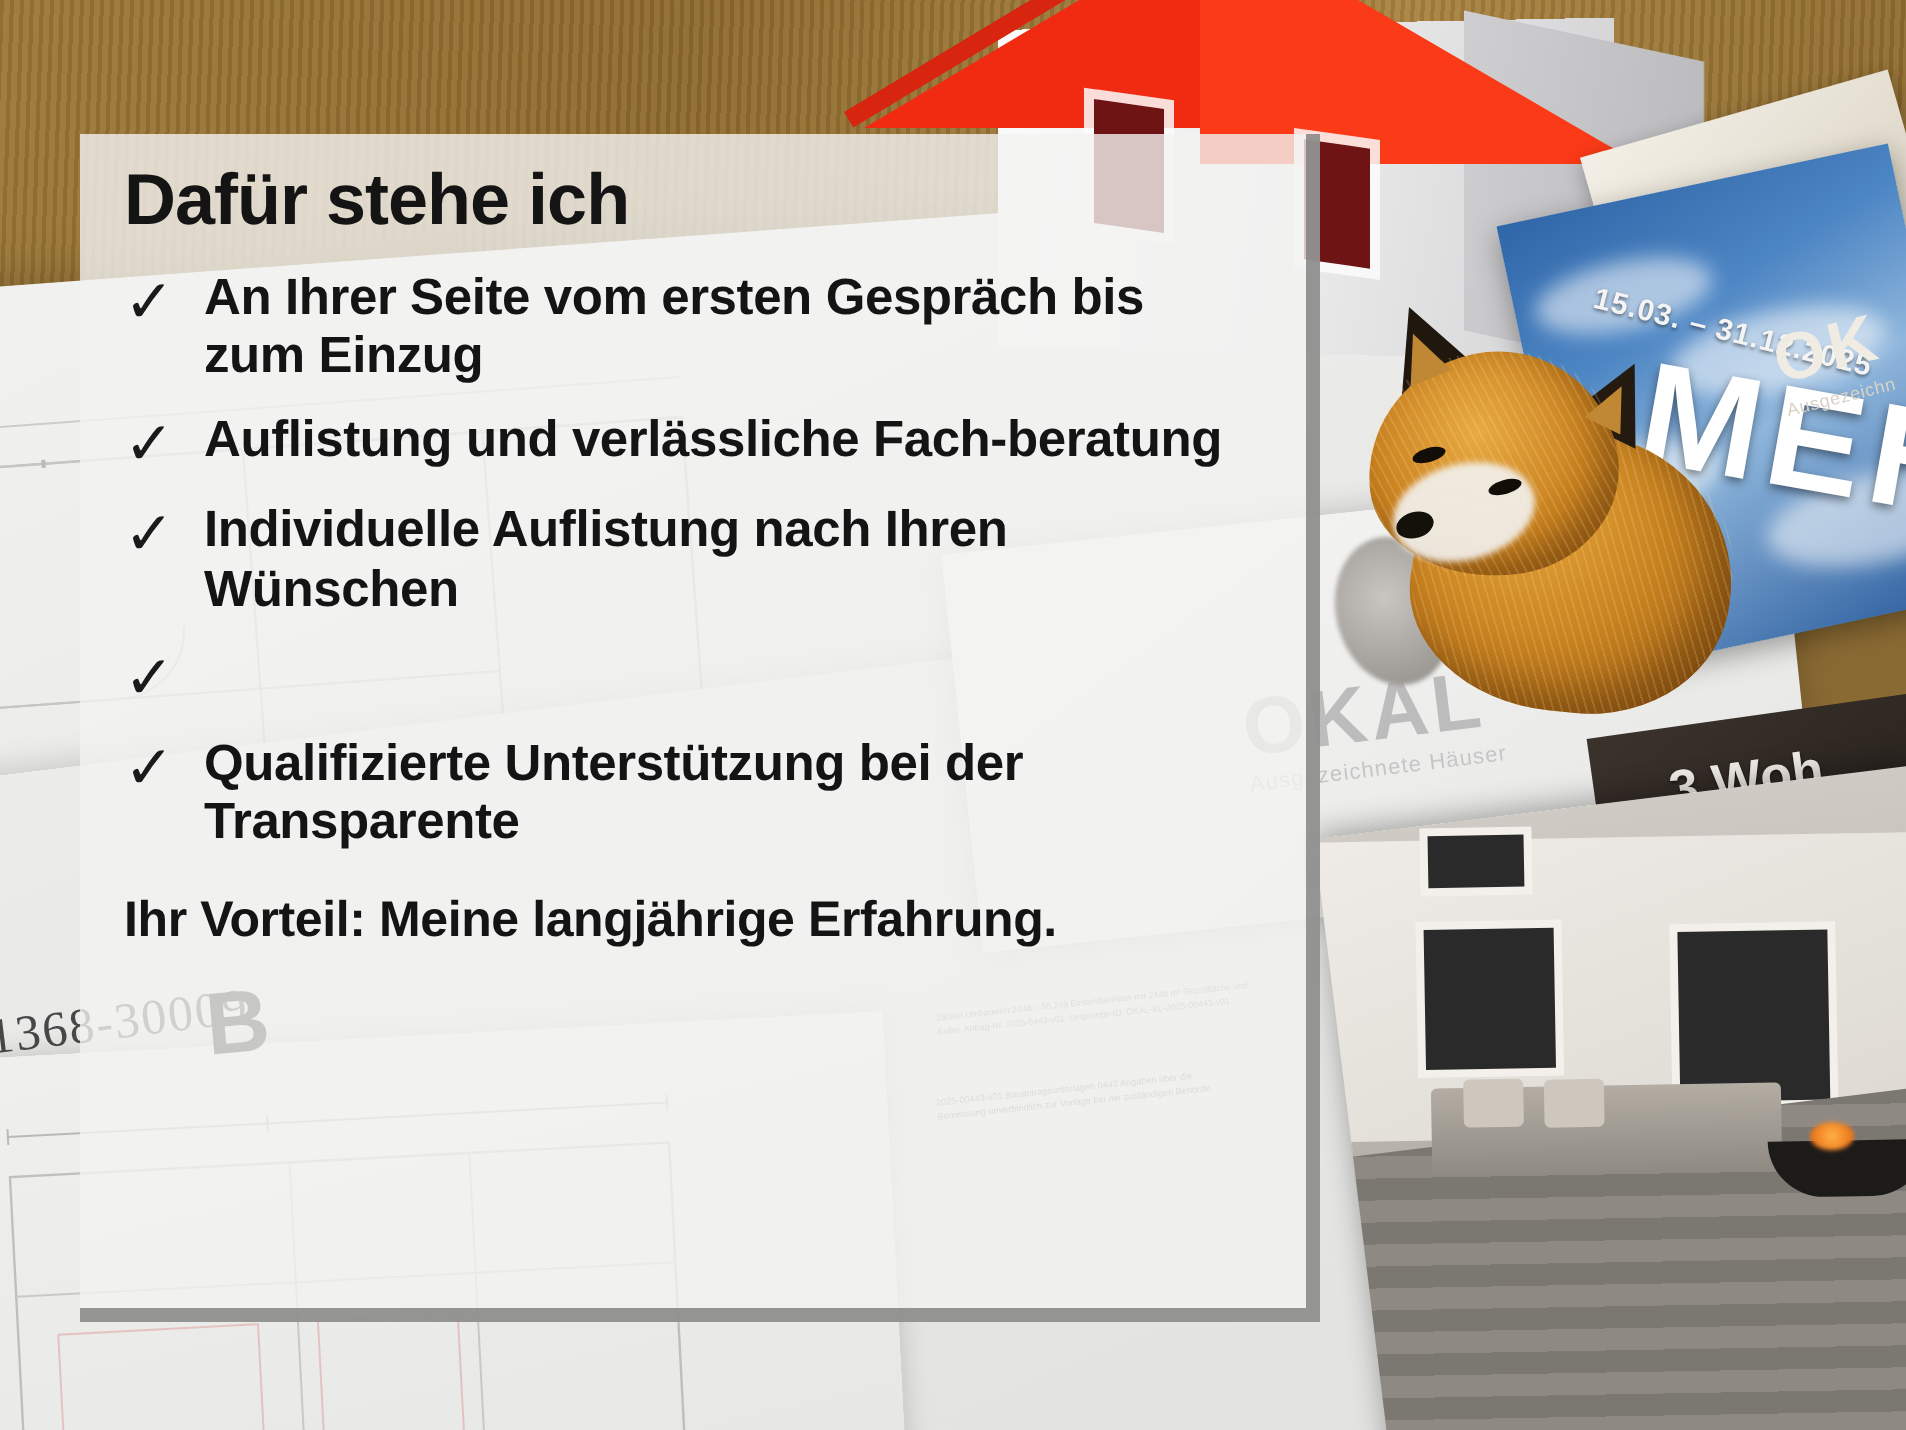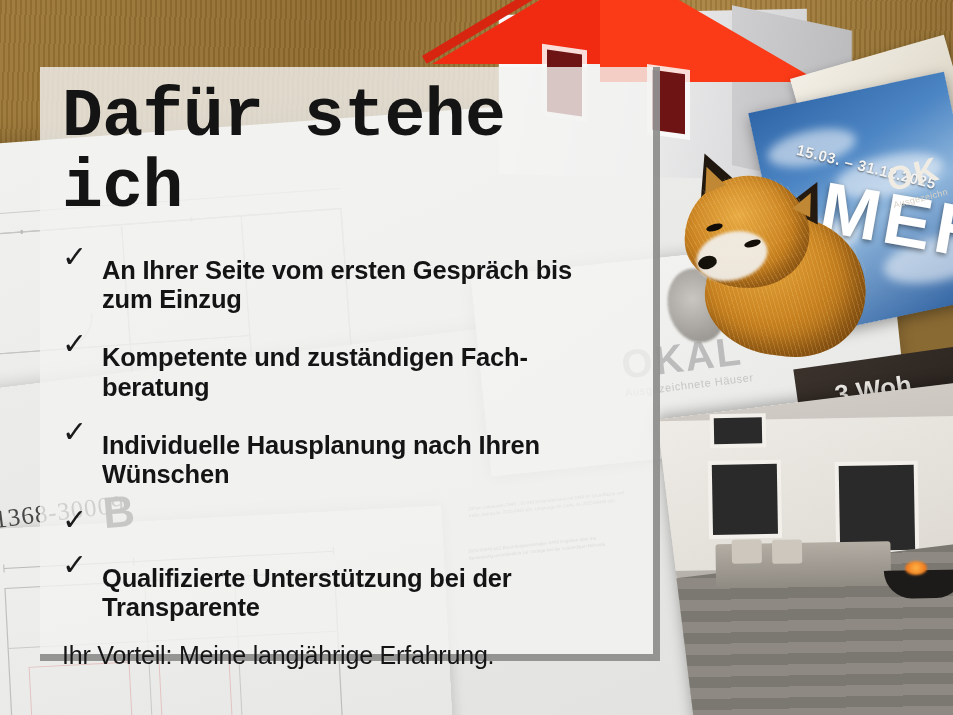--- a/index.html
+++ b/index.html
@@ -296,40 +296,40 @@
   
   .panel{
     position:absolute;left:40px;top:67px;width:620px;height:594px;
     background:rgba(243,243,241,.80);
     border-right:7px solid rgba(122,122,122,.78);
     border-bottom:7px solid rgba(122,122,122,.78);
     box-sizing:border-box;
     padding:14px 26px 0 22px;
   }
   .panel-title{
-    font-size:68px;font-weight:bold;color:#141414;
-    letter-spacing:-.5px;line-height:1.05;margin:0 0 16px 0;font-family:Liberation Mono, monospace;
+    font-size:36px;font-weight:bold;color:#141414;
+    letter-spacing:-.5px;line-height:1.05;margin:0 0 16px 0;
   }
   .bullets{list-style:none;margin:0;padding:0;}
   .bullet{
     display:flex;align-items:flex-start;gap:14px;
     margin-bottom:13px;
   }
   .check{
     flex:0 0 auto;width:26px;
     font-size:30px;line-height:1;color:#1a1a1a;
     margin-top:2px;font-weight:400;
   }
   .bullet-text{
     font-size:25.5px;font-weight:bold;color:#141414;
-    line-height:1.15;letter-spacing:-.2px;margin-top:16px;
+    line-height:1.15;letter-spacing:-.2px;
   }
   .closing{
     margin-top:17px;
-    font-size:25px;font-weight:normal;color:#141414;
+    font-size:25px;font-weight:bold;color:#141414;
     line-height:1.32;letter-spacing:-.2px;
   }
 
   
   .header-label{
     position:absolute;left:4px;top:2px;
     font-size:29px;color:#d8d2c0;letter-spacing:-.3px;
     text-shadow:0 1px 2px rgba(0,0,0,.35);
     white-space:nowrap;
   }
@@ -478,25 +478,25 @@
   <div class="panel">
     <h1 class="panel-title">Dafür stehe ich</h1>
 
     <ul class="bullets">
       <li class="bullet">
         <span class="check">✓</span>
         <span class="bullet-text">An Ihrer Seite vom ersten Gespräch bis zum Einzug</span>
       </li>
       <li class="bullet">
         <span class="check">✓</span>
-        <span class="bullet-text">Kompetente und zuständigen Fach-beratung</span>
+        <span class="bullet-text">Auflistung und verlässliche Fach-beratung</span>
       </li>
       <li class="bullet">
         <span class="check">✓</span>
-        <span class="bullet-text">Individuelle Hausplanung nach Ihren Wünschen</span>
+        <span class="bullet-text">Individuelle Auflistung nach Ihren Wünschen</span>
       </li>
       <li class="bullet">
         <span class="check">✓</span>
       </li>
       <li class="bullet">
         <span class="check">✓</span>
         <span class="bullet-text">Qualifizierte Unterstützung bei der Transparente</span>
       </li>
     </ul>
 

